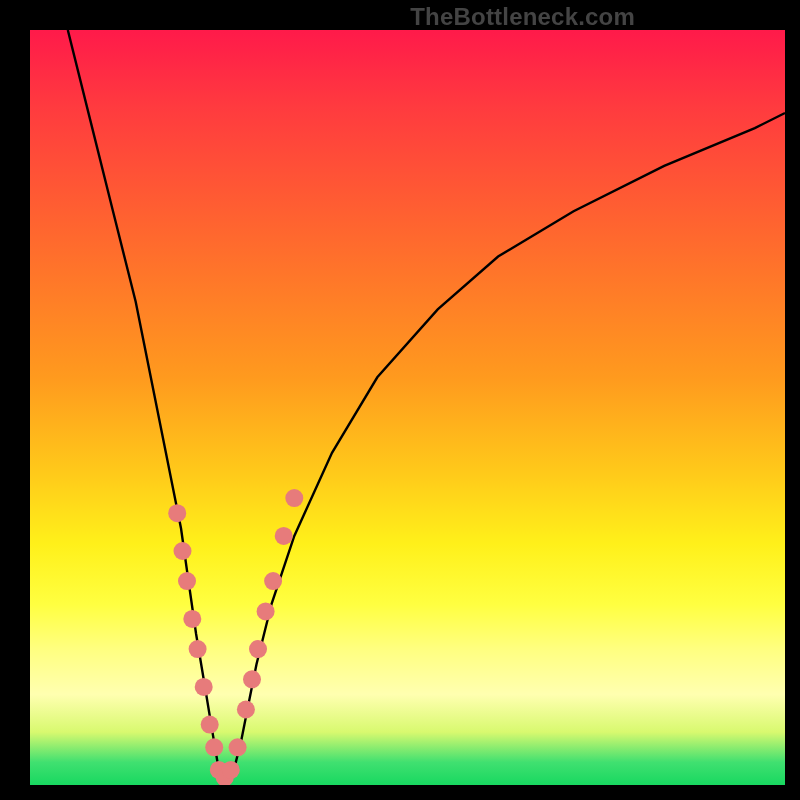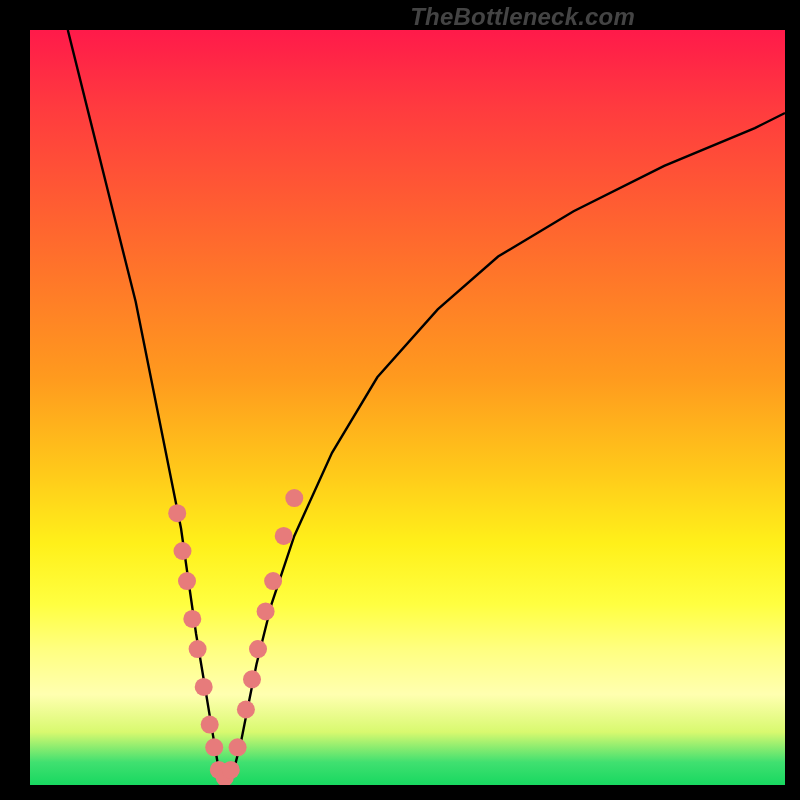--- a/index.html
+++ b/index.html
@@ -10,21 +10,20 @@
     background: #000;
     overflow: hidden;
   }
   .frame {
     position: absolute;
     left: 0;
     top: 0;
     width: 641px;
     height: 800px;
     background: #000;
-    font-style: italic;
   }
   .plot-area {
     position: absolute;
     left: 30px;
     top: 30px;
     width: 755px;
     height: 755px;
     background: linear-gradient(to bottom,
       #ff1a4a 0%,
       #ff3a3f 10%,

